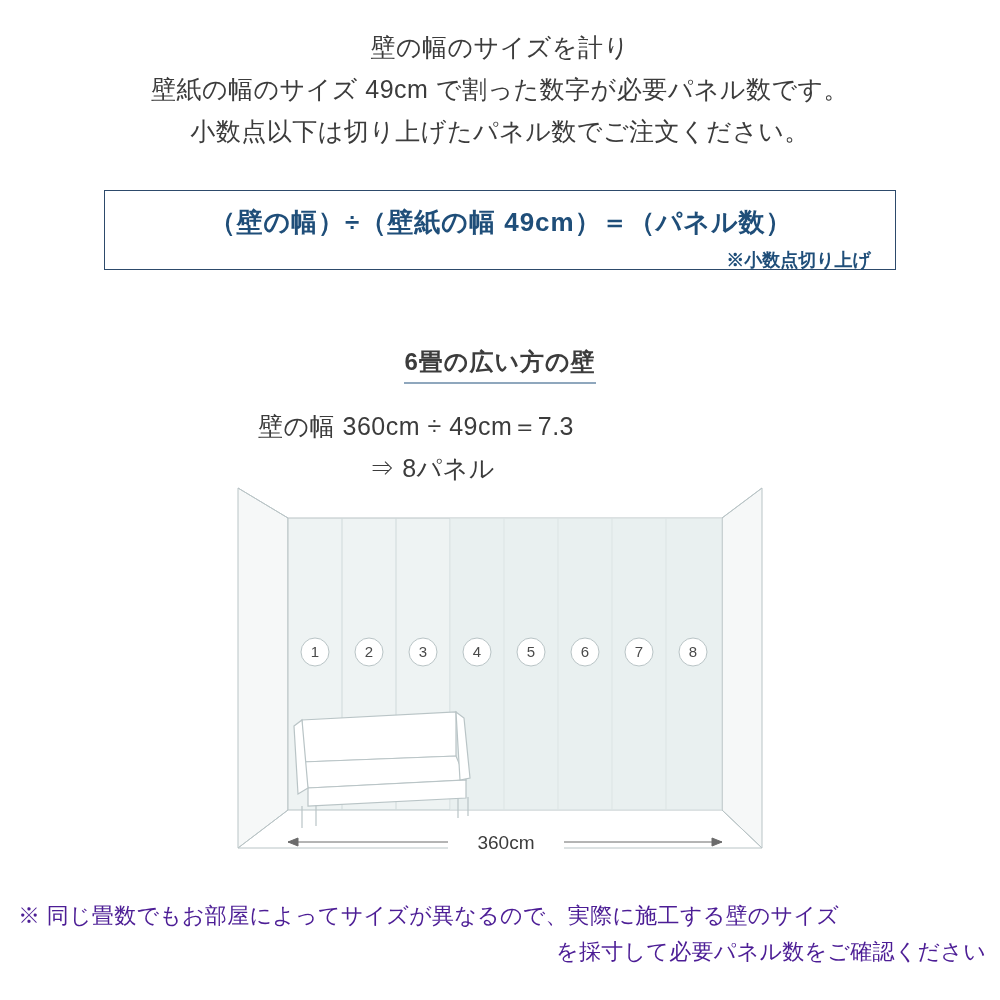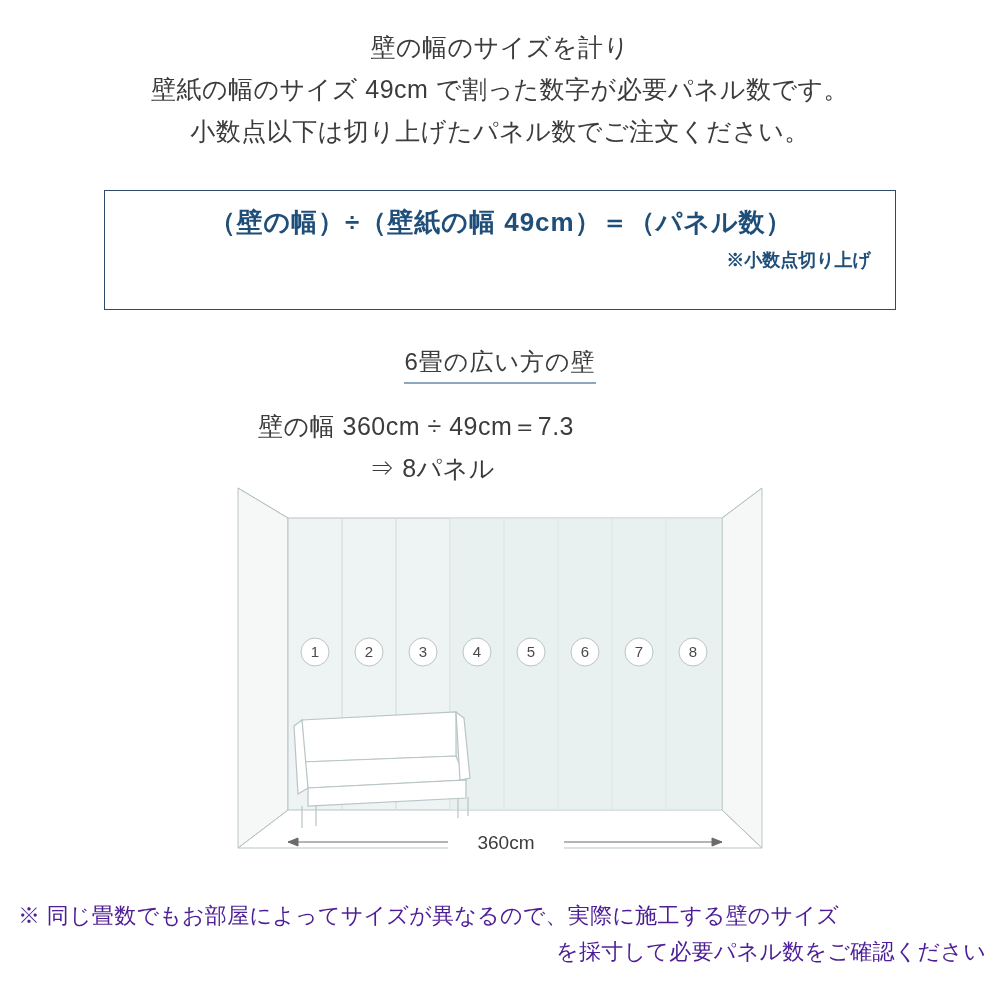--- a/index.html
+++ b/index.html
@@ -32,21 +32,21 @@
     letter-spacing: 0.5px;
   }
   .intro div { white-space: nowrap; }
 
   
   .formula-box {
     position: absolute;
     left: 104px;
     top: 190px;
     width: 792px;
-    height: 120px;
+    height: 80px;
     border: 1px solid #2d4a6b;
     background: #ffffff;
   }
   .formula-main {
     position: absolute;
     left: 0;
     top: 14px;
     width: 792px;
     text-align: center;
     color: #1f4e79;
@@ -68,21 +68,21 @@
 
   
   .section-title {
     position: absolute;
     left: 0;
     top: 346px;
     width: 1000px;
     text-align: center;
     color: #3c3c3c;
     font-size: 24px;
-    font-weight: normal;
+    font-weight: bold;
     letter-spacing: 1px;
   }
   .section-title .underline {
     display: inline-block;
     border-bottom: 2px solid #8fa7bd;
     padding-bottom: 4px;
   }
 
   
   .calc-line1 {

